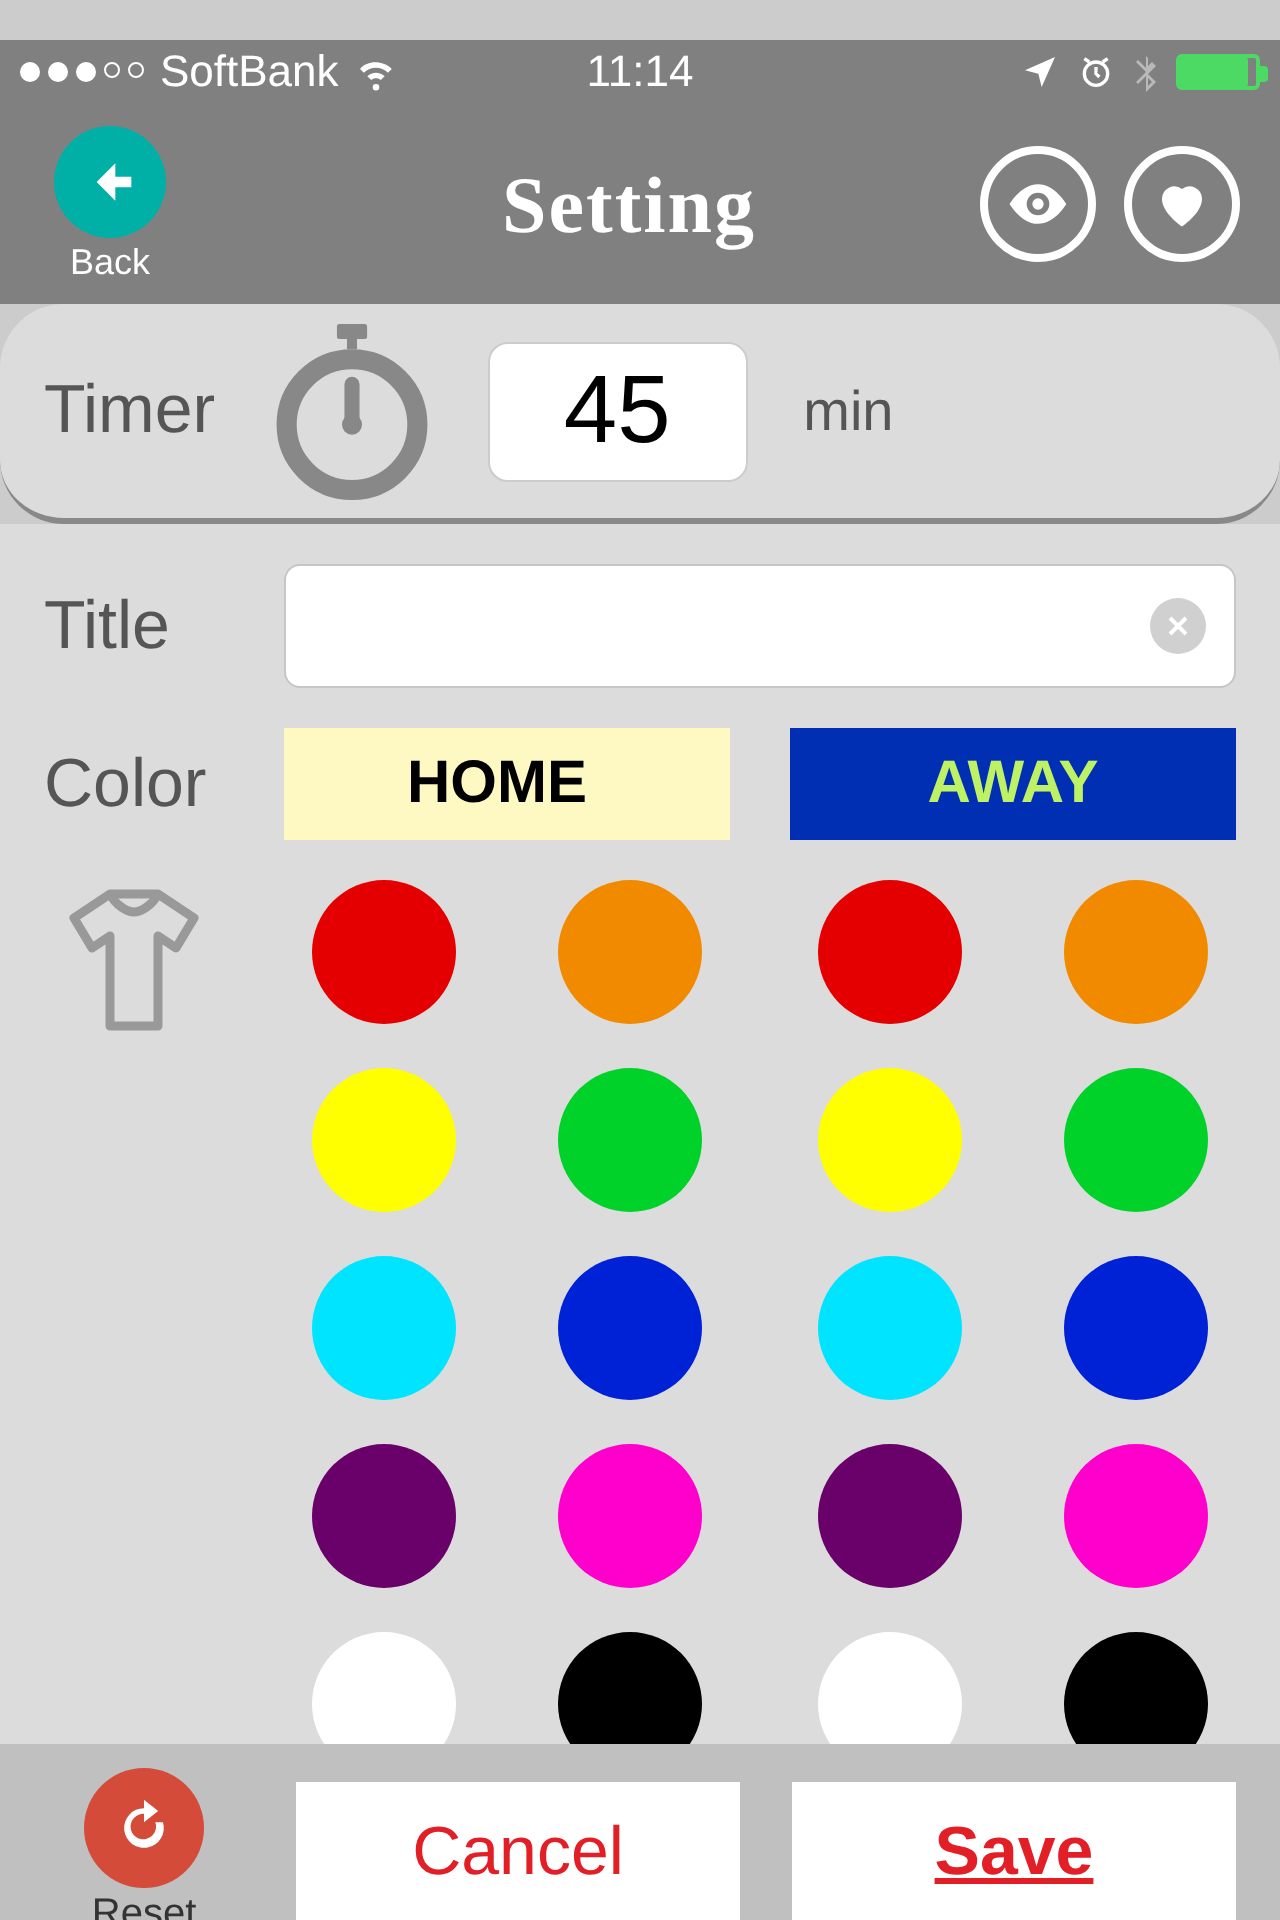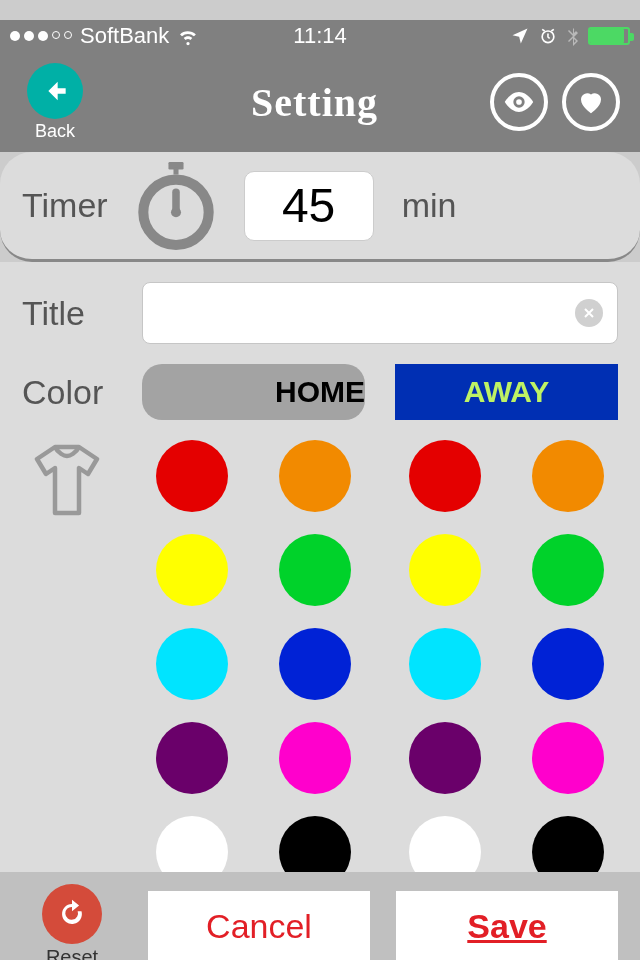--- a/index.html
+++ b/index.html
@@ -29,32 +29,32 @@
   .back-label { color:#fff; font-size:18px; margin-top:2px; }
   .header-title { position:absolute; left:0; right:11px; text-align:center; color:#fff; font-size:40px; font-weight:700; letter-spacing:1px; font-family: "Optima", "Helvetica Neue", serif; pointer-events:none;}
   .header-right { margin-left:auto; display:flex; gap:14px; }
   .hdr-icon { width:58px; height:58px; border:4px solid #fff; border-radius:50%; display:flex; align-items:center; justify-content:center; color:#fff; }
 
   
   .timer-bar { height: 110px; background:#dcdcdc; border-bottom:3px solid #888; display:flex; align-items:center; padding:0 22px; gap:28px;border-radius:32px; }
   .timer-label { color:#555; font-size:34px; }
   .stopwatch { width:80px; height:80px; display:flex; align-items:center; justify-content:center; }
   .timer-input { width:130px; height:70px; background:#fff; border:1px solid #ccc; border-radius:10px; display:flex; align-items:center; justify-content:center; font-size:48px; font-weight:400; }
-  .timer-unit { color:#555; font-size:34px; }
+  .timer-unit { color:#555; font-size:28px; }
 
   
   .form-area { flex:1; background:#dcdcdc; padding:20px 22px 2px 22px; overflow:hidden; }
   .row { display:flex; align-items:center; margin-bottom:20px; }
   .row-label { width:120px; color:#555; font-size:34px; }
   .title-input { flex:1; height:62px; background:#fff; border:1px solid #c6c6c6; border-radius:8px; display:flex; align-items:center; padding:0 16px; font-size:34px; letter-spacing:1px; position:relative; }
   .clear-btn { position:absolute; right:14px; top:50%; transform:translateY(-50%); width:28px; height:28px; border-radius:50%; background:#d0d0d0; display:flex; align-items:center; justify-content:center; color:#fff; font-size:18px; line-height:1; }
 
   .team-tabs { flex:1; display:flex; gap:30px; }
   .tab { flex:1; height:56px; display:flex; align-items:center; justify-content:center; font-size:30px; font-weight:700; }
-  .tab.home { background:#a3a3a3; color:#000; justify-content:flex-end; text-indent:-10px;border-radius:20px;}
+  .tab.home { background:#fef9c3; color:#000; justify-content:center; text-indent:-10px;}
   .tab.away { background:#002fb3; color:#bef264; }
 
   .palette-row { display:flex; align-items:flex-start; }
   .shirt-icon { width:120px; display:flex; align-items:flex-start; justify-content:flex-start; padding-top:0; }
   .palettes { flex:1; display:flex; gap:30px; }
   .palette { flex:1; display:grid; grid-template-columns: 1fr 1fr; column-gap:22px; row-gap:22px; }
   .swatch { width:72px; height:72px; border-radius:50%; justify-self:center; }
 
   
   .footer { height: 108px; background:#c0c0c0; display:flex; align-items:center; padding:0 22px; gap:26px; }

